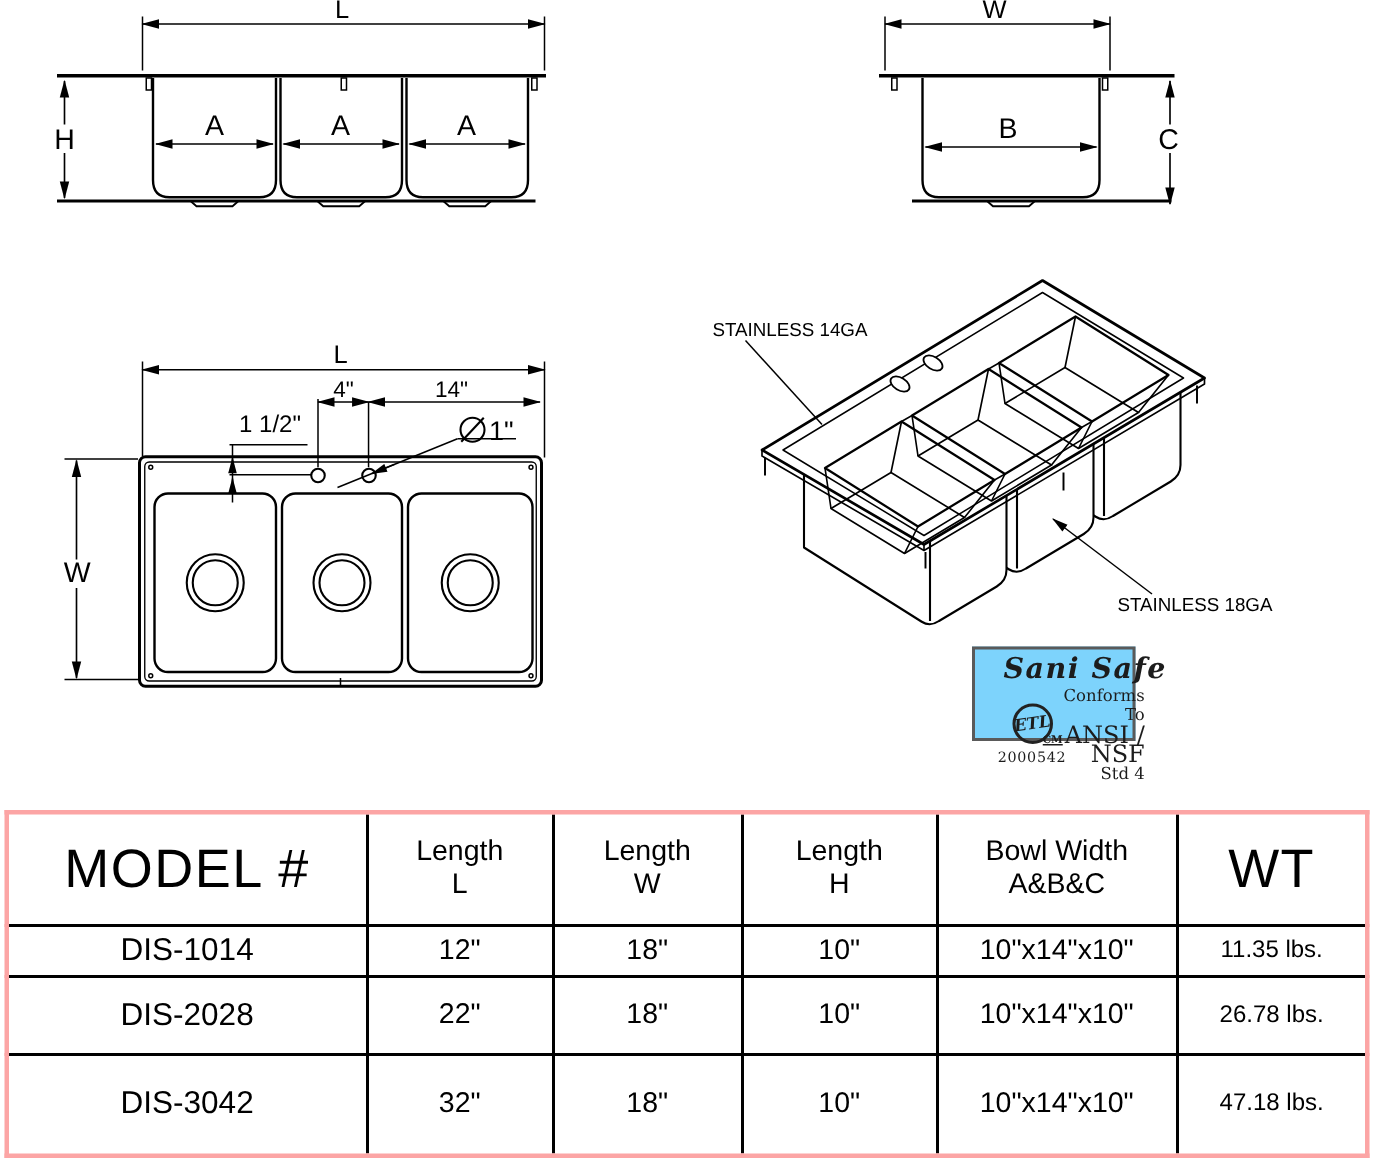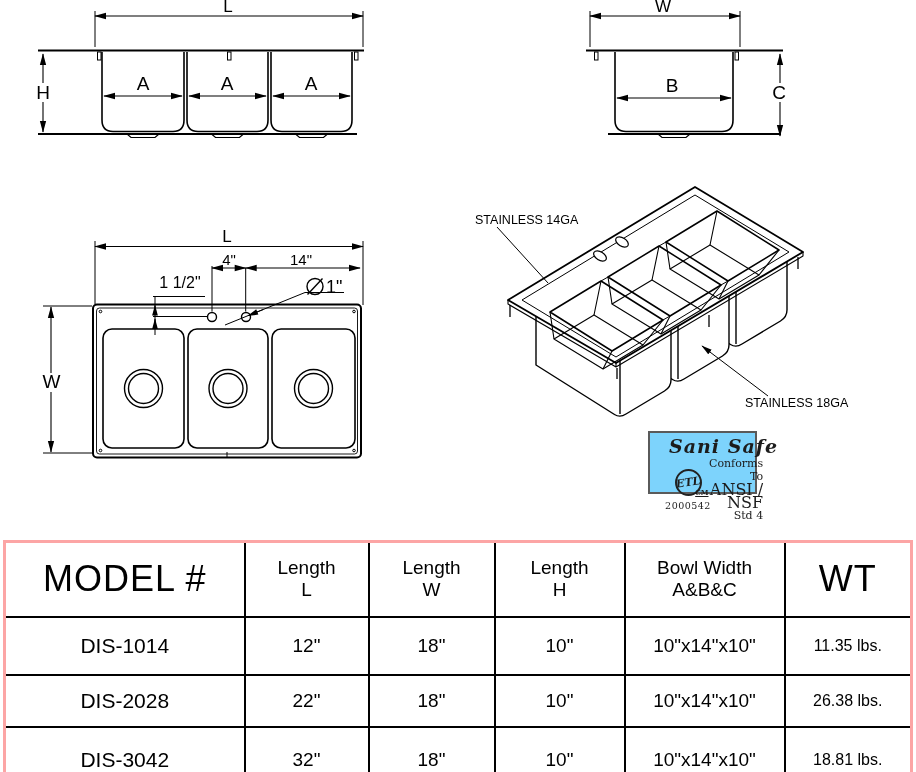--- a/index.html
+++ b/index.html
@@ -320,41 +320,41 @@
         <th>
               <div class="h-two">
                 <div>Bowl Width</div>
                 <div>A&amp;B&amp;C</div>
               </div>
             </th>
         <th>
               <div class="h-big">WT</div>
             </th>
       </tr>
-      <tr style="height:58px">
+      <tr style="height:34px">
         <td class="cell-model">DIS-1014</td>
         <td class="cell-val">12"</td>
         <td class="cell-val">18"</td>
         <td class="cell-val">10"</td>
         <td class="cell-val">10"x14"x10"</td>
         <td class="cell-wt">11.35 lbs.</td>
       </tr>
       <tr style="height:52px">
         <td class="cell-model">DIS-2028</td>
         <td class="cell-val">22"</td>
         <td class="cell-val">18"</td>
         <td class="cell-val">10"</td>
         <td class="cell-val">10"x14"x10"</td>
-        <td class="cell-wt">26.38 lbs.</td>
+        <td class="cell-wt">26.78 lbs.</td>
       </tr>
       <tr style="height:68px">
         <td class="cell-model">DIS-3042</td>
         <td class="cell-val">32"</td>
         <td class="cell-val">18"</td>
         <td class="cell-val">10"</td>
         <td class="cell-val">10"x14"x10"</td>
-        <td class="cell-wt">18.81 lbs.</td>
+        <td class="cell-wt">47.18 lbs.</td>
       </tr>
     </tbody>
       </table>
   </div>
 
 </div>
 
 </body></html>

